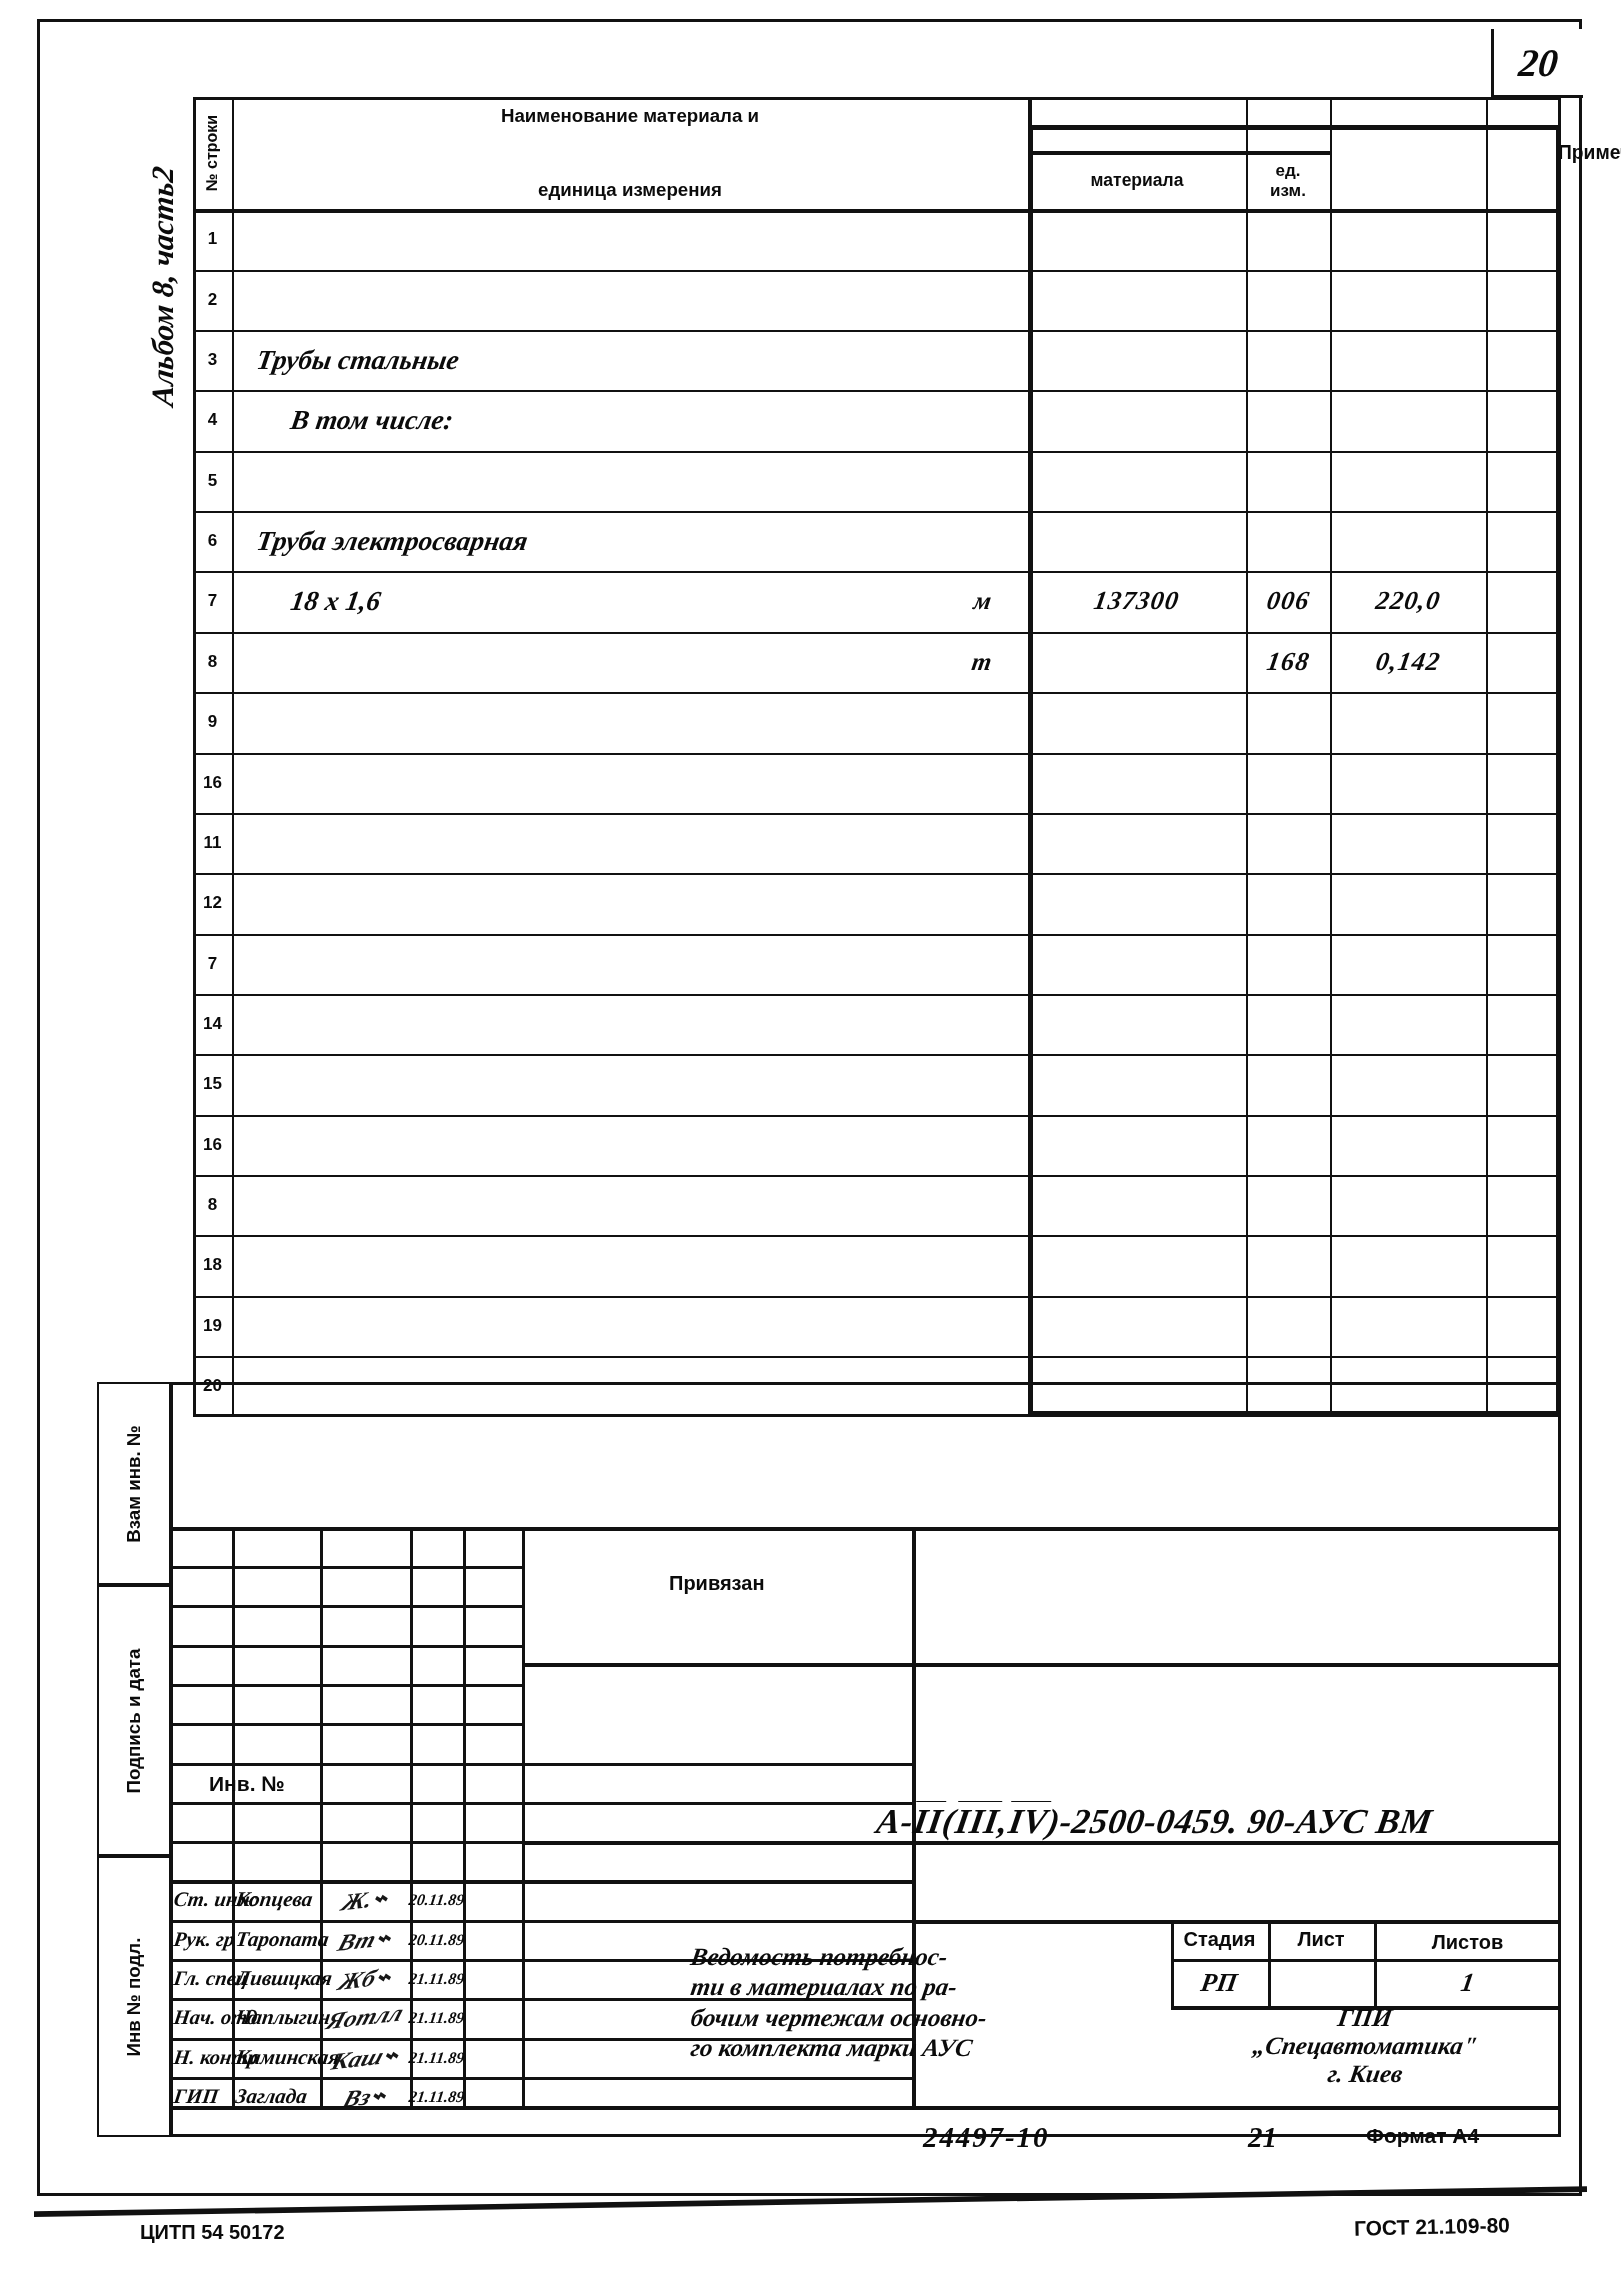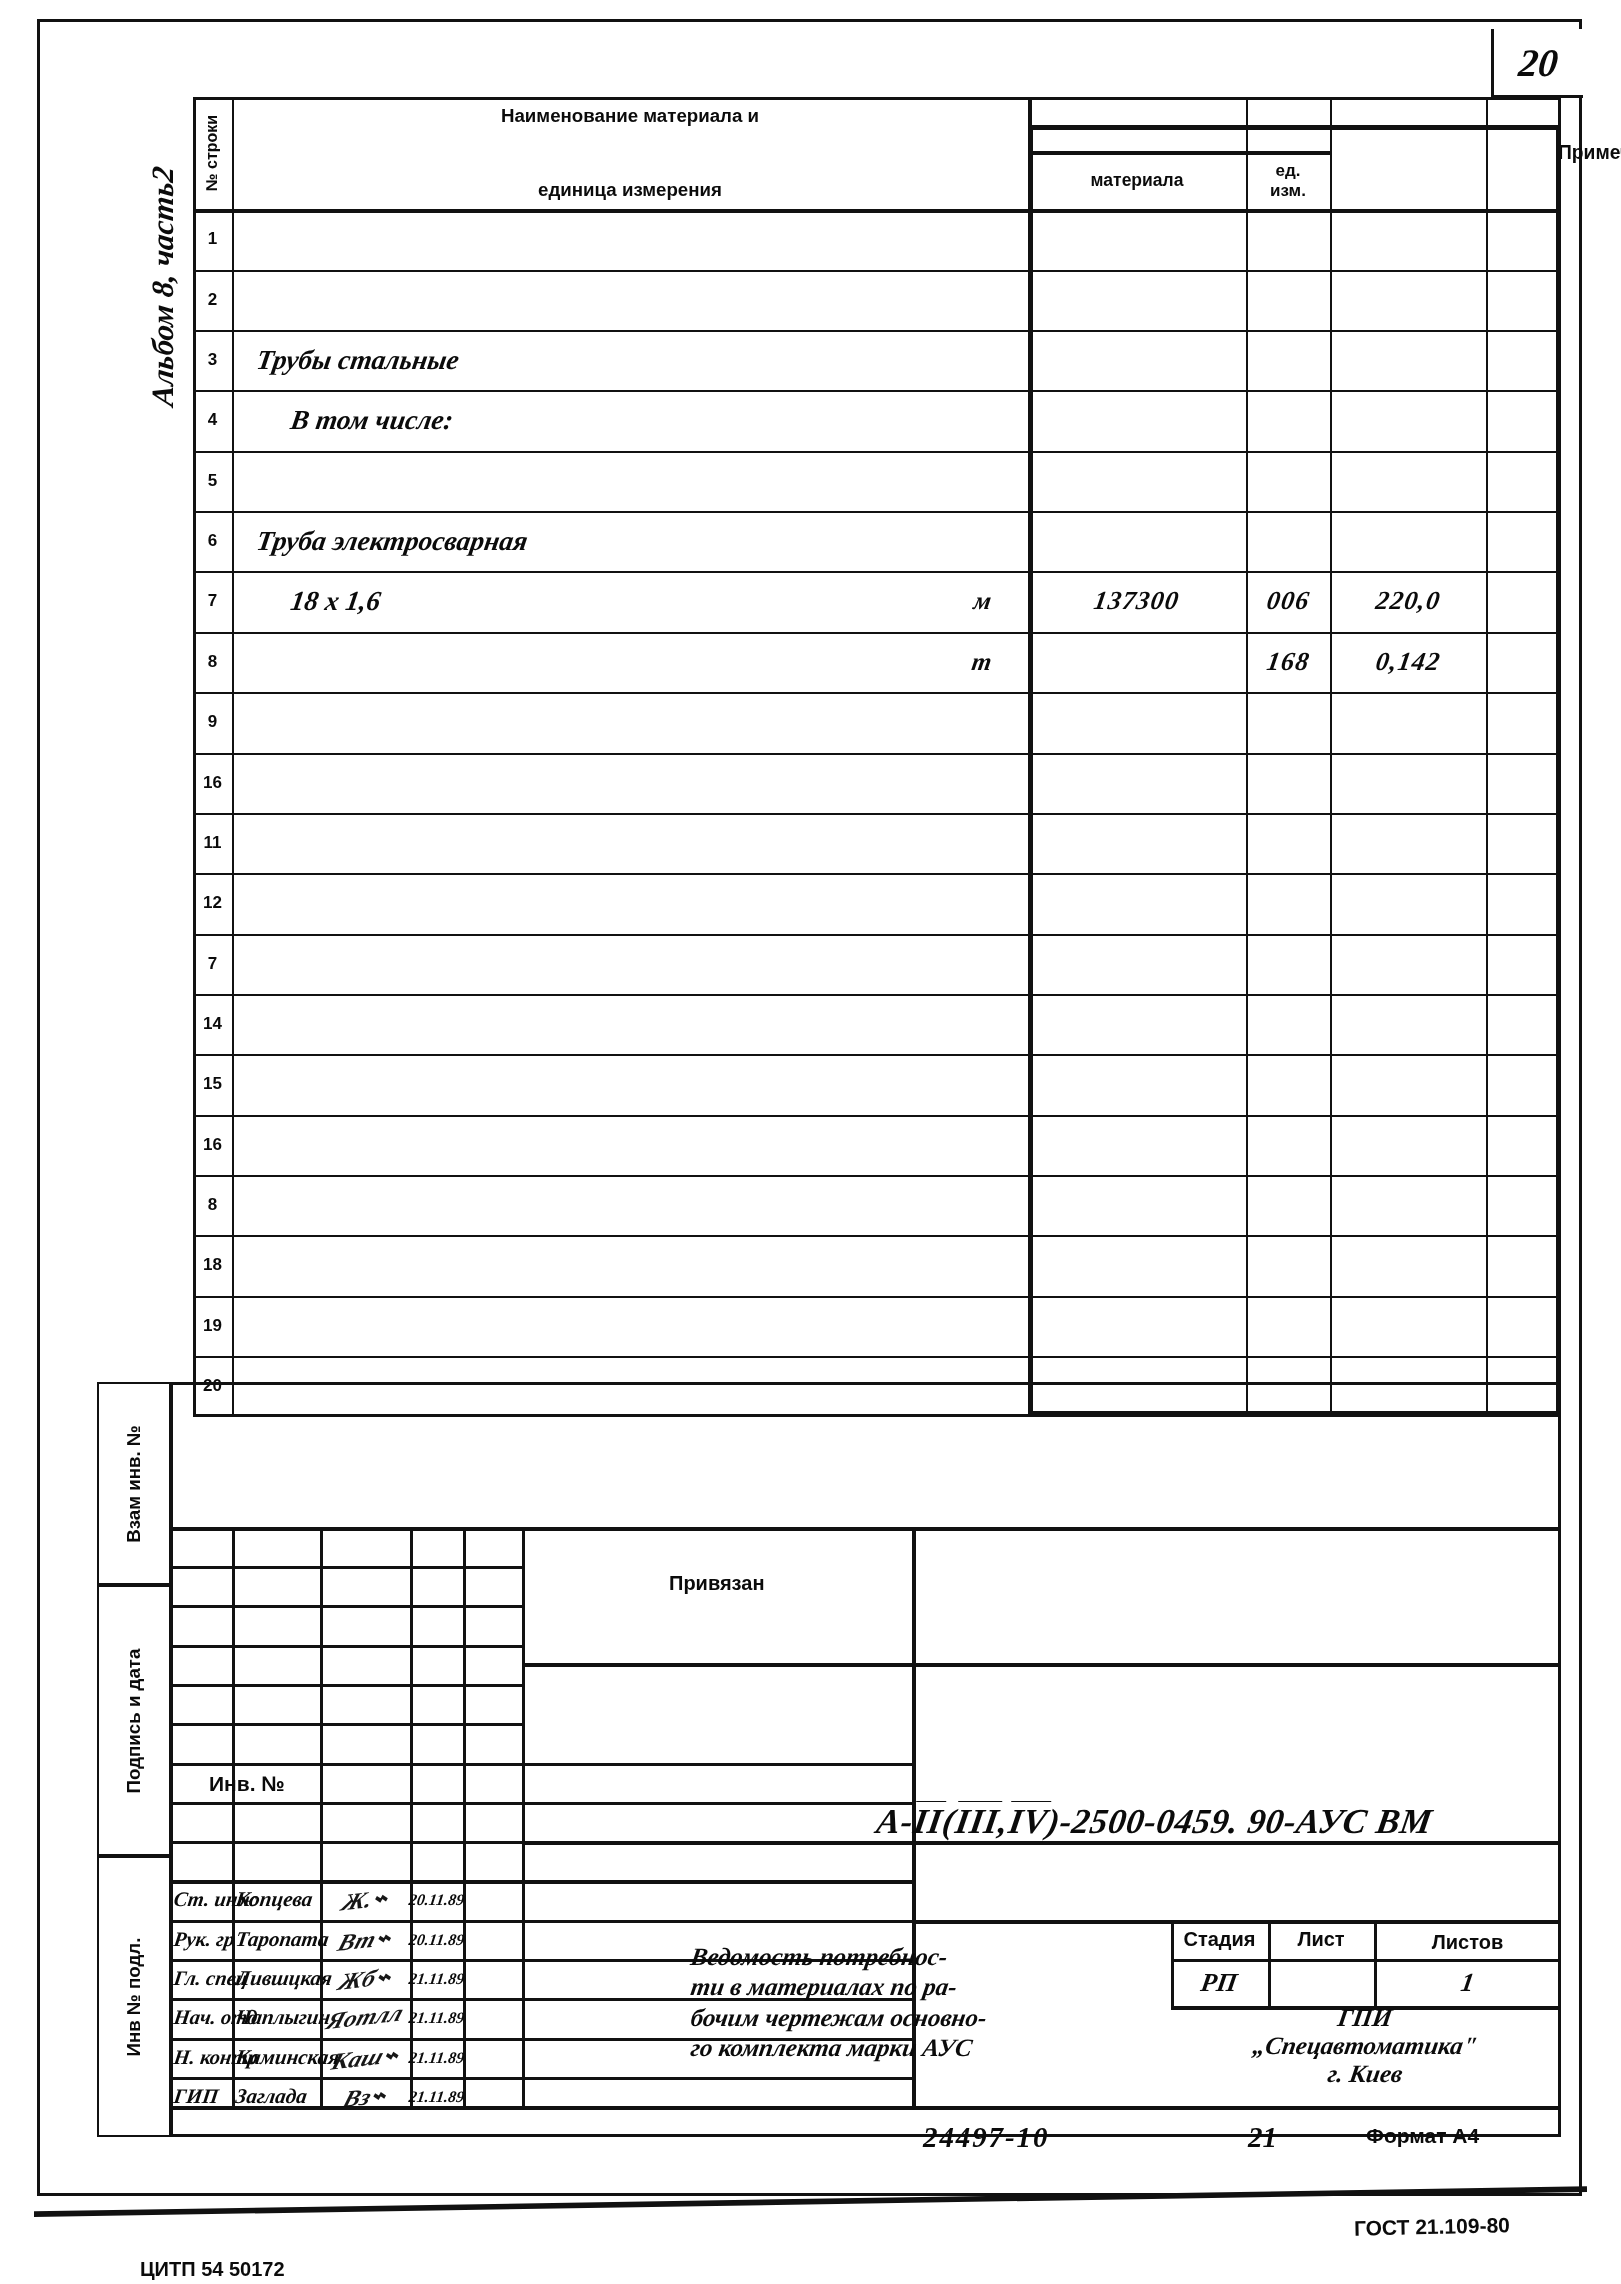--- a/index.html
+++ b/index.html
@@ -198,21 +198,21 @@
   #bottom-page span{
     font-family:"Liberation Serif", serif; font-style:italic; font-weight:700;
     font-size:29px; transform:skewX(-9deg); white-space:nowrap;
   }
   #format-label{
     position:absolute; left:1366px; top:2124px; width:200px; height:31px;
     font-family:"Liberation Sans", sans-serif; font-weight:700; font-size:21px;
   }
   #citp-label{
     position:absolute; left:140px; top:2221px;
-    font-family:"Liberation Sans", sans-serif; font-weight:700; font-size:20px;margin-top:37px;
+    font-family:"Liberation Sans", sans-serif; font-weight:700; font-size:20px;
   }
   #gost-label{
     position:absolute; left:1354px; top:2215px;
     font-family:"Liberation Sans", sans-serif; font-weight:700; font-size:21px;
     transform:rotate(-1.2deg);
   }
   #privyazan{
     position:absolute; left:669px; top:1572px;
     font-family:"Liberation Sans", sans-serif; font-weight:700; font-size:20px;
   }

